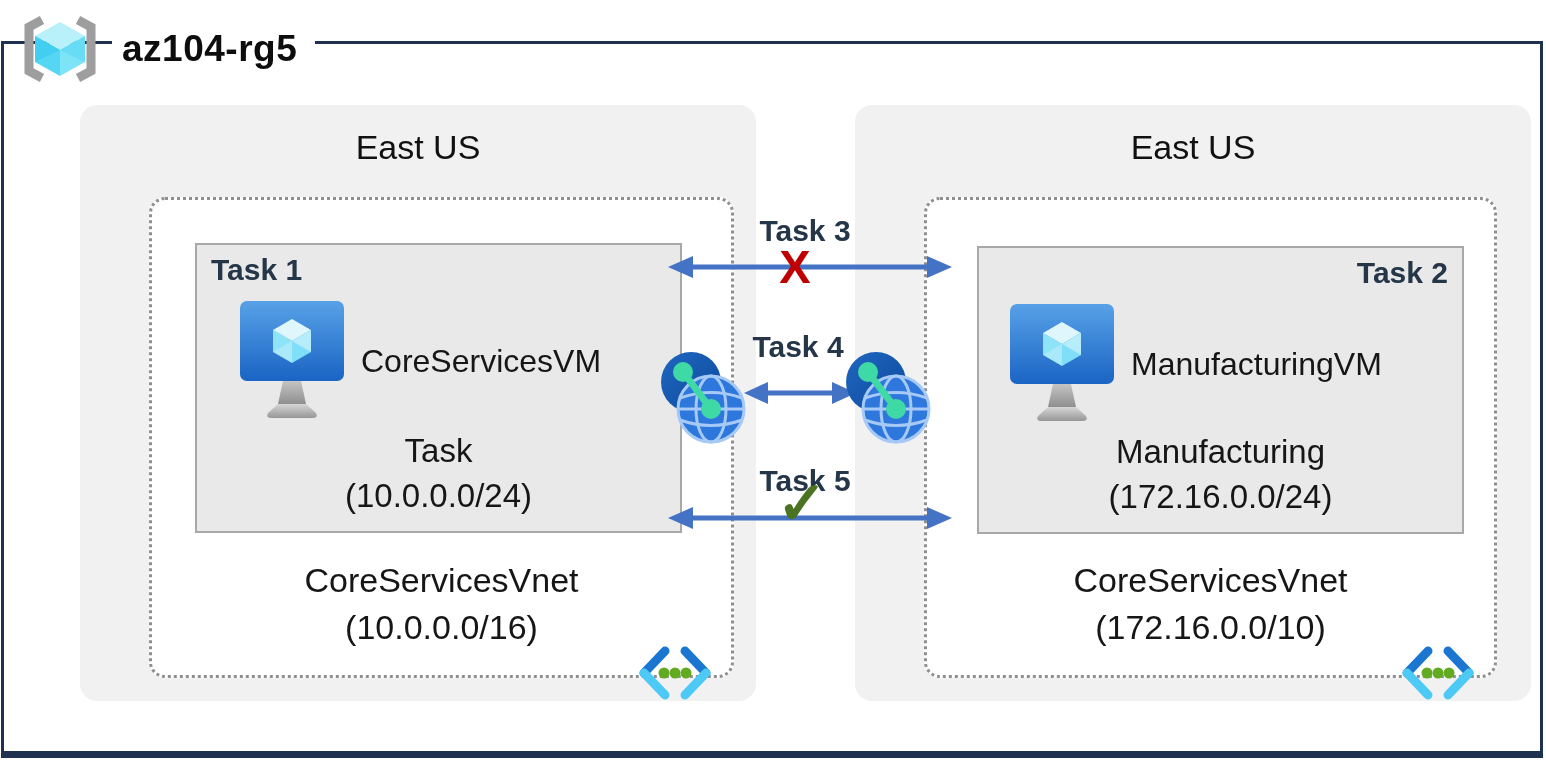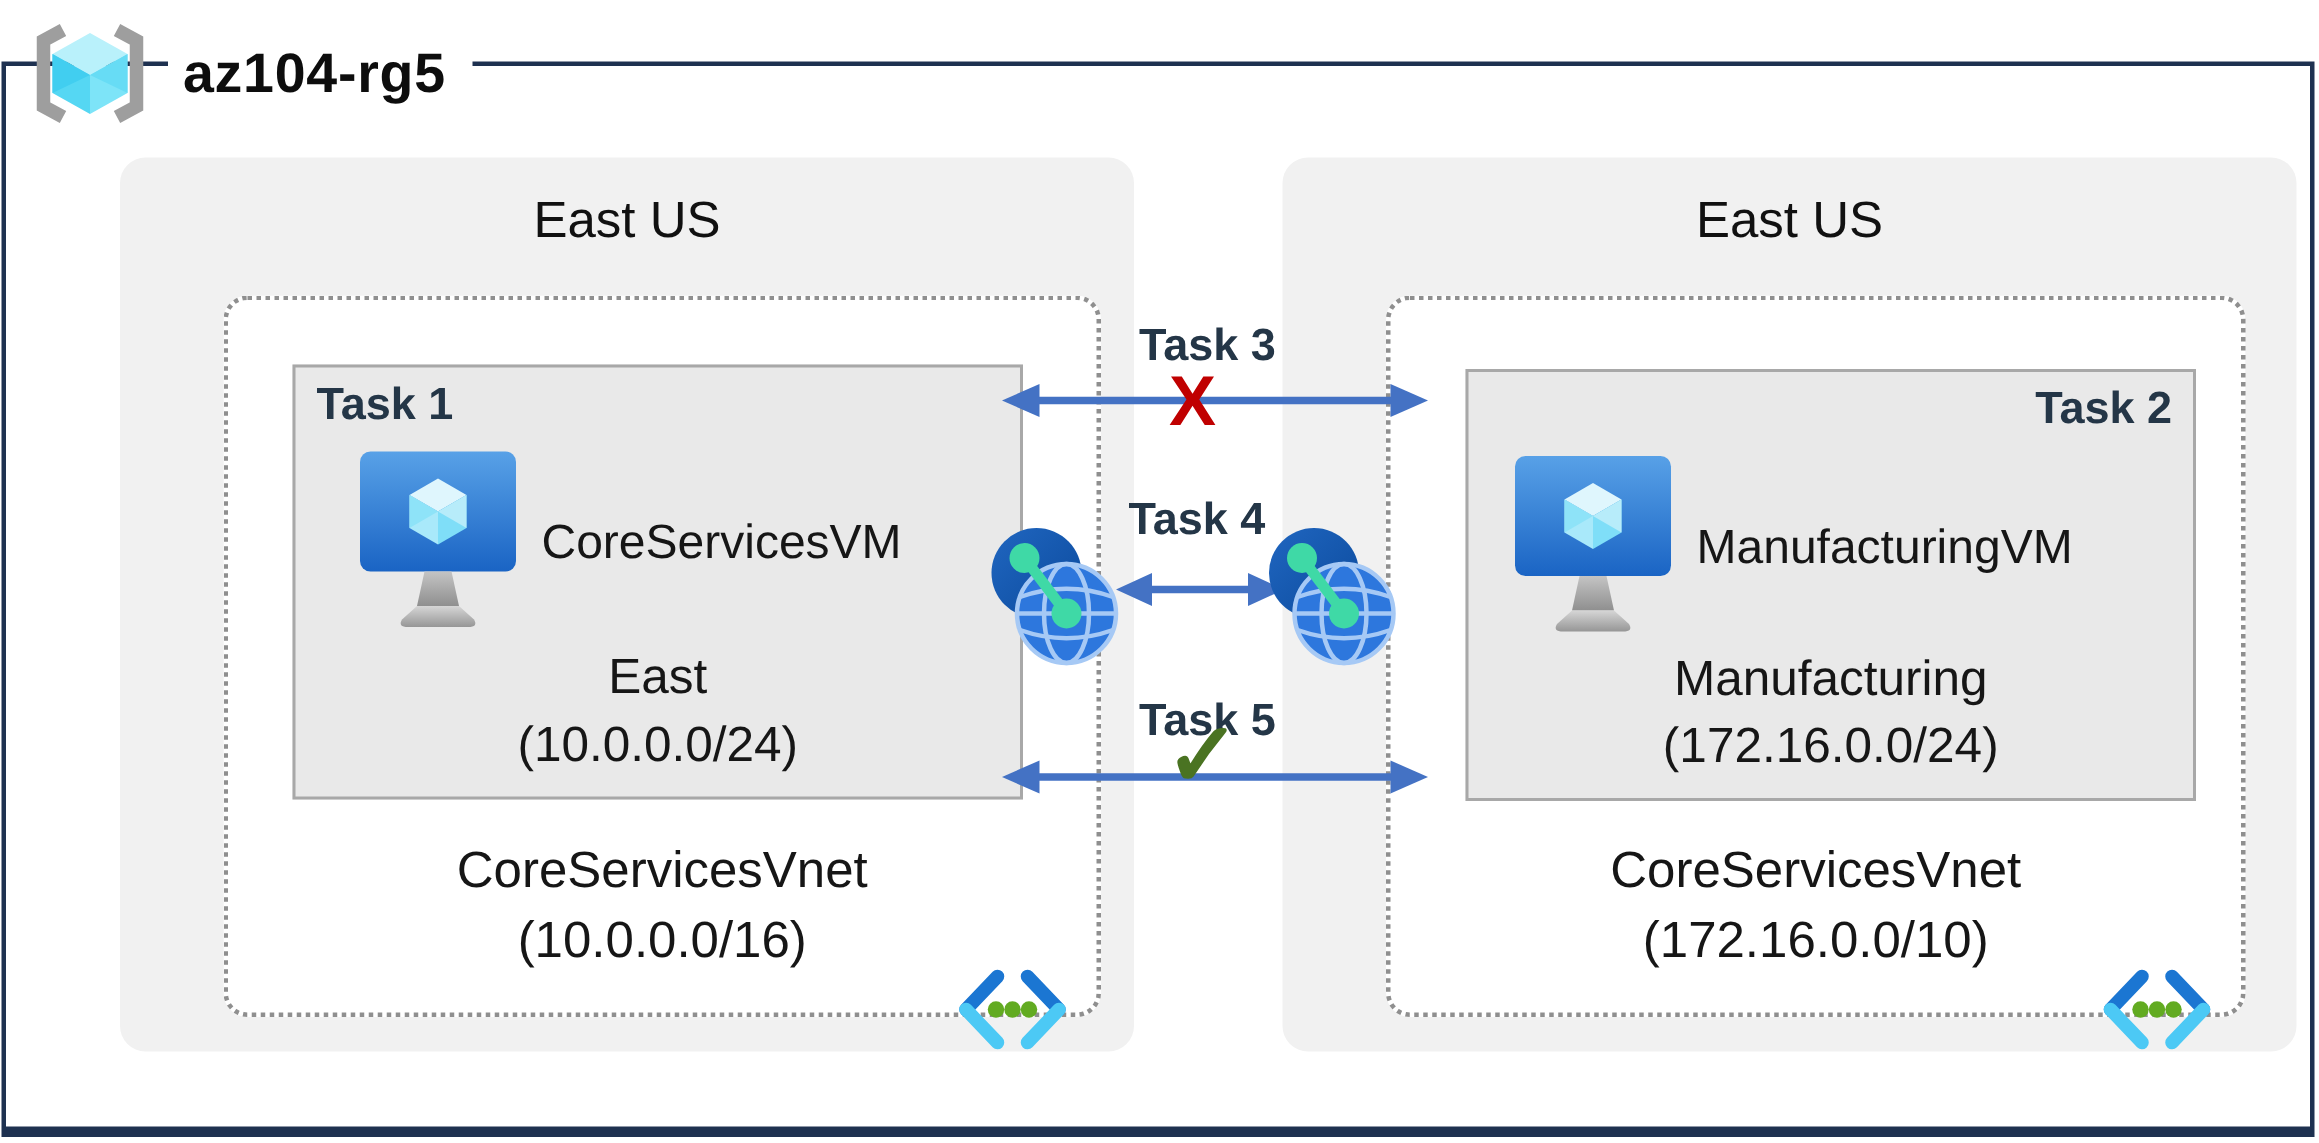--- a/index.html
+++ b/index.html
@@ -116,21 +116,21 @@
           <polygon points="34,30 53,41 53,63 34,52" fill="#a9e9fa"></polygon>
           <polygon points="72,30 53,41 53,63 72,52" fill="#7fdef8"></polygon>
           <polygon points="34,30 53,41 34,52" fill="#8ee3f8"></polygon>
           <polygon points="72,30 53,41 72,52" fill="#b7ecfa"></polygon>
           <polygon points="44,81 62,81 67,104 39,104" fill="url(#standGrad)"></polygon>
           <path d="M39,104 L67,104 L77,113 Q80,118 73,118 L33,118 Q26,118 29,113 Z" fill="url(#baseGrad)"></path>
         </svg>
         <span class="vm-name">CoreServicesVM</span>
       </div>
       <div class="subnet-name">
-        <div>East</div>
+        <div>Task</div>
         <div>(10.0.0.0/24)</div>
       </div>
     </div>
     <div class="vnet-label">
       <div>CoreServicesVnet</div>
       <div>(10.0.0.0/16)</div>
     </div>
     <svg class="vnet-icon" viewBox="0 0 80 58">
       <line x1="30" y1="7" x2="9" y2="29" stroke="#1b76d2" stroke-width="9" stroke-linecap="round"></line>
       <line x1="9" y1="29" x2="30" y2="51" stroke="#4cc9f5" stroke-width="9" stroke-linecap="round"></line>

